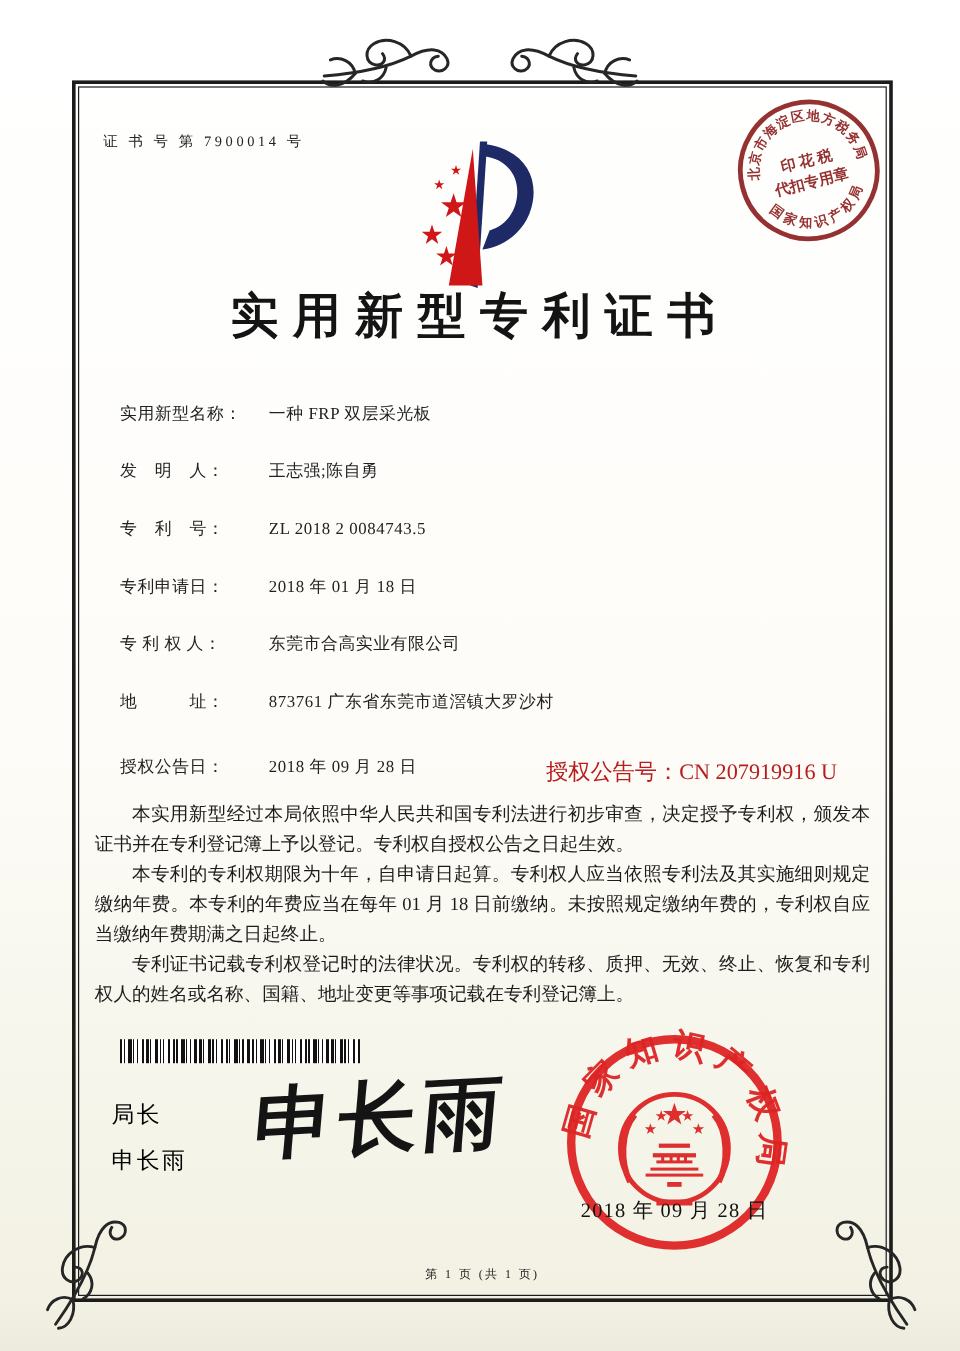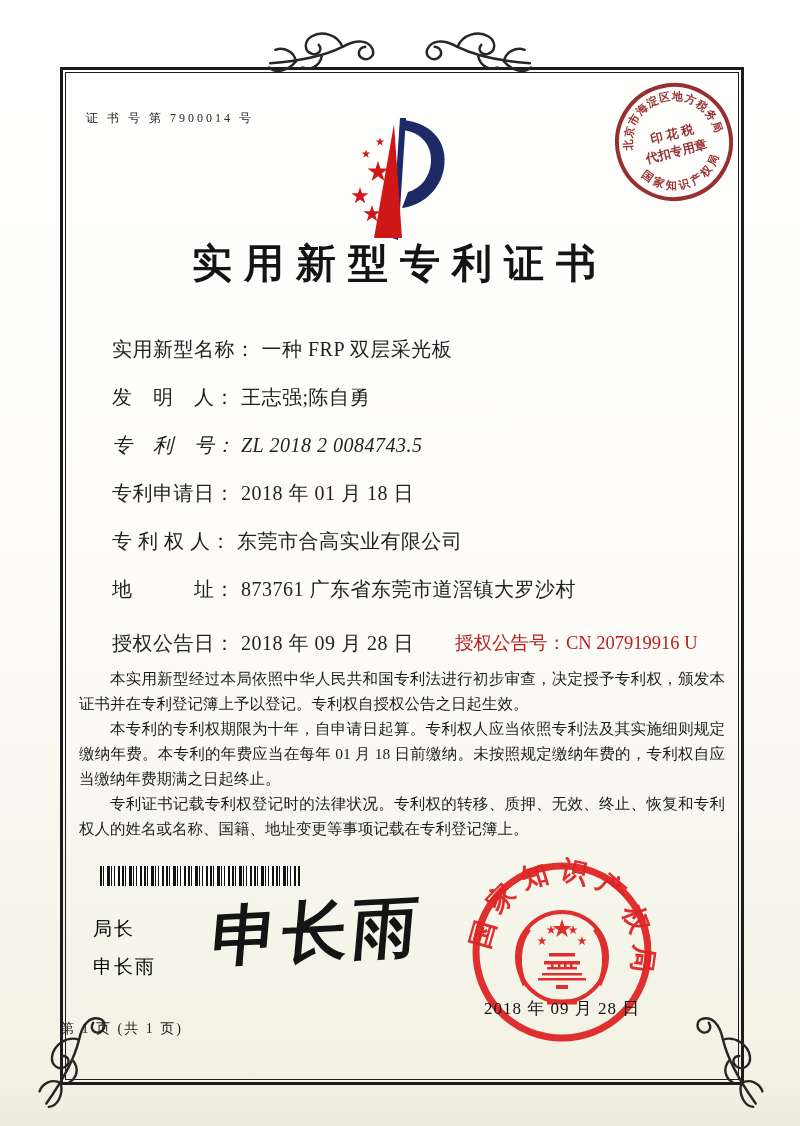--- a/index.html
+++ b/index.html
@@ -32,22 +32,22 @@
     transform:rotate(-14deg);opacity:.92;
   }
   .logo{position:absolute;left:336px;top:110px;width:130px;height:138px;}
   .title{
     position:absolute;left:0;top:236px;width:800px;
     text-align:center;font-size:40px;font-weight:700;
     letter-spacing:12px;color:#141414;
   }
   .fields{position:absolute;left:100px;top:336px;width:620px;}
   .field-row{
-    position:absolute;left:12px;font-size:20px;letter-spacing:.5px;
-    white-space:nowrap;color:#222;text-align:right;
+    position:absolute;left:0;font-size:14px;letter-spacing:.5px;
+    white-space:nowrap;color:#222;
   }
   .field-label{display:inline-block;min-width:118px;}
   .field-value{margin-left:6px;}
   .grant-no{position:absolute;left:455px;top:630px;font-size:18.5px;white-space:nowrap;color:#b91c1c;}
   .body-text{
     position:absolute;left:79px;top:666px;width:646px;
     font-size:15.5px;line-height:25px;text-align:justify;color:#1c1c1c;
   }
   .body-text p{margin:0;text-indent:2em;}
   .barcode{
@@ -66,22 +66,22 @@
     transform:rotate(-3deg) skewX(-8deg);
     letter-spacing:4px;white-space:nowrap;
   }
   .seal{position:absolute;left:467px;top:857px;width:190px;height:190px;}
   .seal svg{width:100%;height:100%;}
   .seal-date{
     position:absolute;left:484px;top:997px;width:180px;
     font-size:17px;letter-spacing:1px;color:#111;white-space:nowrap;z-index:5;
   }
   .footer{
-    position:absolute;left:60px;top:1020px;width:684px;
-    font-size:14px;letter-spacing:2px;color:#222;
+    position:absolute;left:60px;top:1055px;width:684px;
+    text-align:center;font-size:10px;letter-spacing:2px;color:#222;
   }
 </style>
 </head>
 <body>
 
 <div class="paper"></div>
 
 <div class="frame">
   <div class="frame-inner"></div>
 </div>
@@ -155,21 +155,21 @@
 
 <div class="title">实用新型专利证书</div>
 
 <div class="fields">
   <div class="field-row" style="top:0px;">
     <span class="field-label">实用新型名称：</span><span class="field-value">一种 FRP 双层采光板</span>
   </div>
   <div class="field-row" style="top:48px;">
     <span class="field-label">发　明　人：</span><span class="field-value">王志强;陈自勇</span>
   </div>
-  <div class="field-row" style="top:96px;font-style:italic;">
+  <div class="field-row" style="top:96px;">
     <span class="field-label">专　利　号：</span><span class="field-value">ZL 2018 2 0084743.5</span>
   </div>
   <div class="field-row" style="top:144px;">
     <span class="field-label">专利申请日：</span><span class="field-value">2018 年 01 月 18 日</span>
   </div>
   <div class="field-row" style="top:192px;">
     <span class="field-label">专 利 权 人：</span><span class="field-value">东莞市合高实业有限公司</span>
   </div>
   <div class="field-row" style="top:240px;">
     <span class="field-label">地　　　址：</span><span class="field-value">873761 广东省东莞市道滘镇大罗沙村</span>

